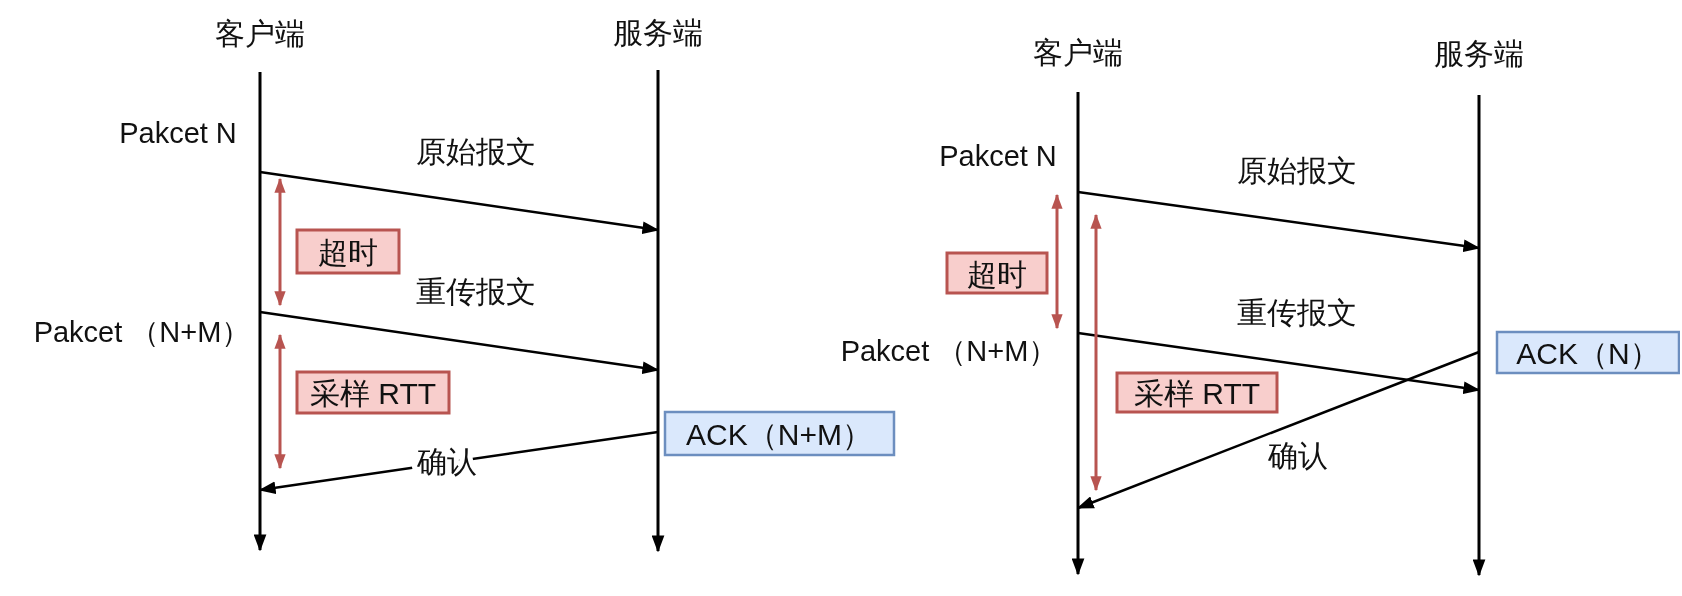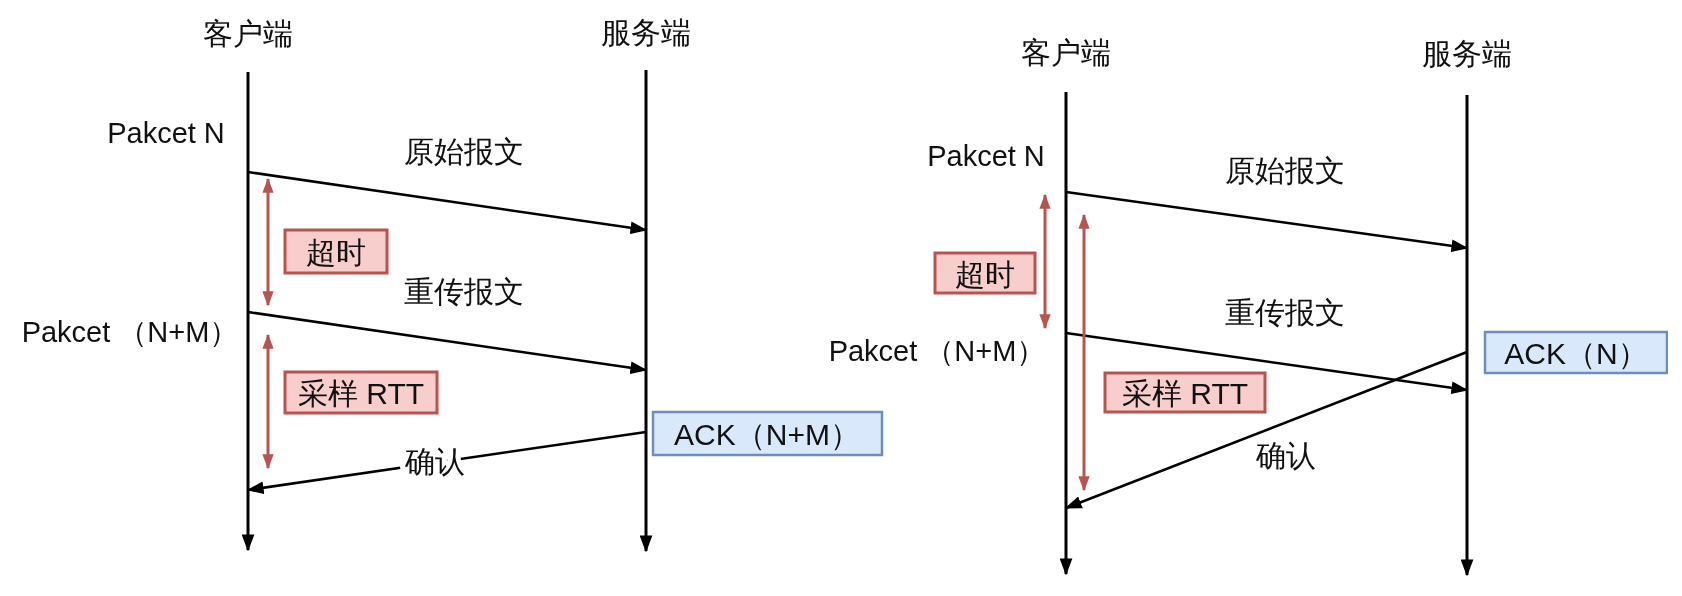--- a/index.html
+++ b/index.html
@@ -4,21 +4,21 @@
 <style>
   :root{
     --ink:#000000;
     --timeout-fill:#f8cecc;
     --timeout-stroke:#b85450;
     --ack-fill:#dae8fc;
     --ack-stroke:#6c8ebf;
     --arrow-red:#b85450;
   }
   html,body{margin:0;padding:0;background:#ffffff;}
-  .stage{width:1668px;height:596px;background:#ffffff;position:relative;overflow:hidden;}
+  .stage{width:1668px;height:596px;background:#ffffff;position:relative;overflow:hidden;padding-left:12px;}
   svg{display:block;font-family:"Liberation Sans","DejaVu Sans",sans-serif;}
   .lifeline{stroke:var(--ink);stroke-width:3;fill:none;}
   .msg{stroke:var(--ink);stroke-width:2.5;fill:none;}
   .range{stroke:var(--arrow-red);stroke-width:3;fill:none;}
   .cjk{font-size:30px;fill:#111111;}
   .latin{font-size:29px;fill:#111111;}
   .boxtext{font-size:30px;fill:#111111;}
   .halo{paint-order:stroke;stroke:#ffffff;stroke-width:10;stroke-linejoin:round;}
   .mid{text-anchor:middle;dominant-baseline:central;}
 </style>

